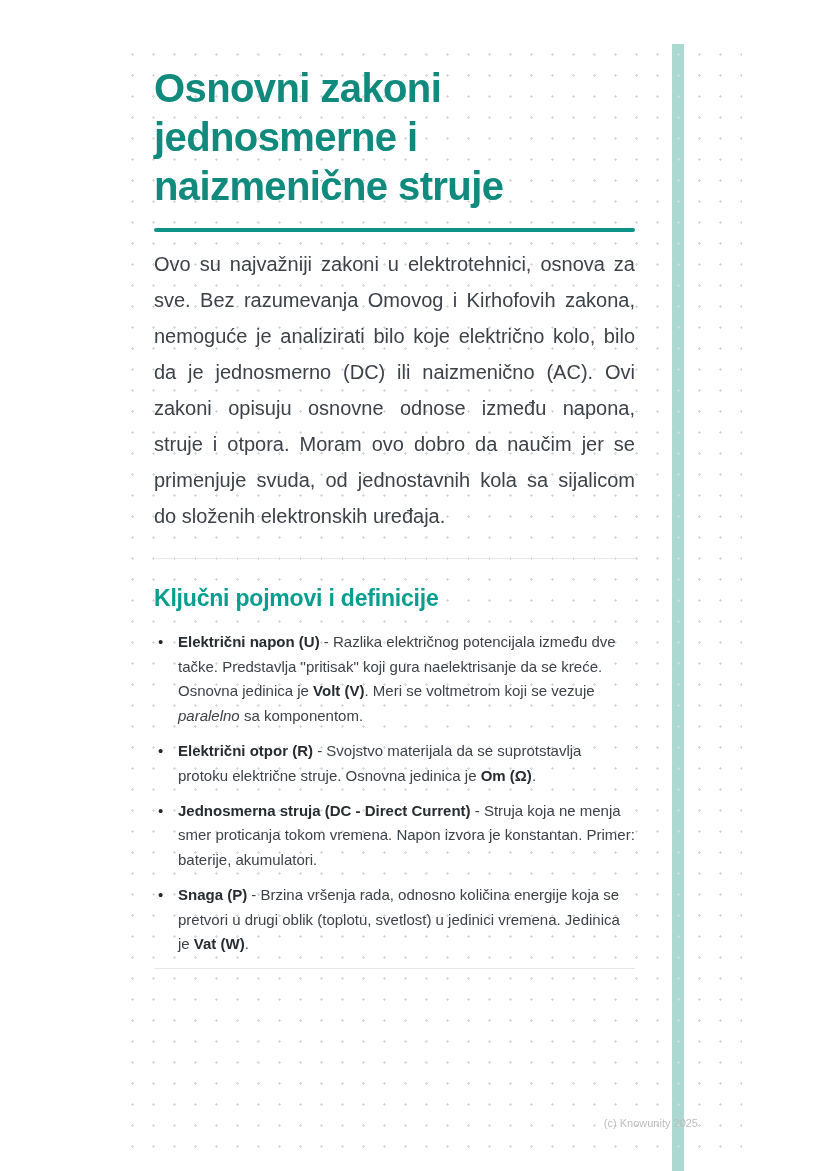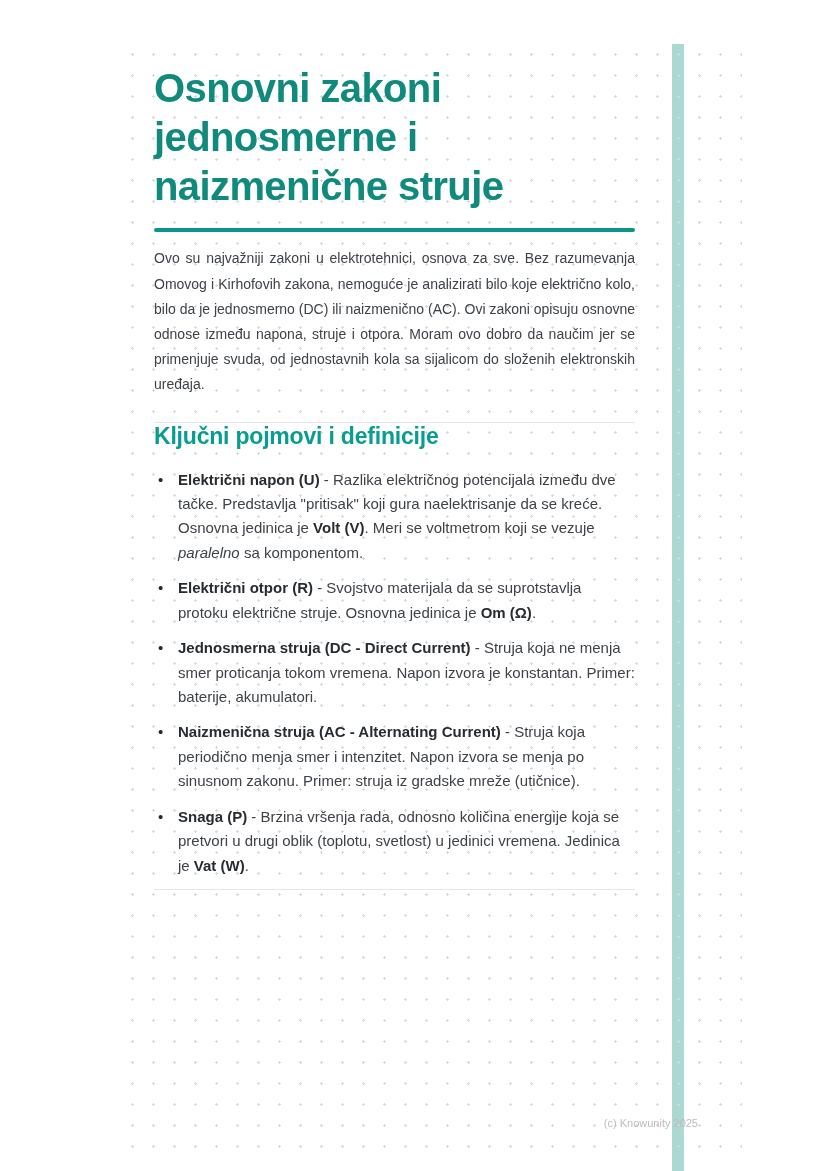--- a/index.html
+++ b/index.html
@@ -64,26 +64,26 @@
     border-radius:2px;
   }
   h2.section-h{
     margin:0;
     font-size:23px;
     font-weight:700;
     letter-spacing:-0.2px;
     color:var(--heading-color);
   }
   h2.intro-h{margin-top:40px}
-  h2.terms-h{}
+  h2.terms-h{margin-top:26px}
   h2.laws-h{margin-top:22px}
   p.intro{
     margin:14px 0 0 0;
     text-align:justify;
-    font-size:14px;
+    font-size:20px;
     line-height:1.8;
     color:var(--text-color);
   }
   hr.divider{
     border:0;
     border-top:1px solid var(--divider-color);
     margin:24px 0 0 0;
   }
   hr.divider.after-list{margin-top:8px}
   ul.defs{
@@ -133,21 +133,20 @@
     </section>
 
     <hr class="divider">
 
     <section>
       <h2 class="section-h terms-h">Ključni pojmovi i definicije</h2>
       <ul class="defs">
           <li><span class="b">Električni napon (U)</span><span> - Razlika električnog potencijala između dve tačke. Predstavlja "pritisak" koji gura naelektrisanje da se kreće. Osnovna jedinica je </span><span class="b">Volt (V)</span><span>. Meri se voltmetrom koji se vezuje </span><span class="i">paralelno</span><span> sa komponentom.</span></li>
           <li><span class="b">Električni otpor (R)</span><span> - Svojstvo materijala da se suprotstavlja protoku električne struje. Osnovna jedinica je </span><span class="b">Om (Ω)</span><span>.</span></li>
           <li><span class="b">Jednosmerna struja (DC - Direct Current)</span><span> - Struja koja ne menja smer proticanja tokom vremena. Napon izvora je konstantan. Primer: baterije, akumulatori.</span></li>
-          <li><span class="b">Naizmenična struja (AC - Alternating Current)</span><span> - Struja koja periodično menja smer i intenzitet. Napon izvora se menja po sinusnom zakonu. Primer: struja iz gradske mreže (utičnice).</span></li>
           <li><span class="b">Snaga (P)</span><span> - Brzina vršenja rada, odnosno količina energije koja se pretvori u drugi oblik (toplotu, svetlost) u jedinici vremena. Jedinica je </span><span class="b">Vat (W)</span><span>.</span></li>
         </ul>
     </section>
 
     <hr class="divider after-list">
 
   </div>
 
   <div class="copyright">(c) Knowunity 2025</div>
 </div>

